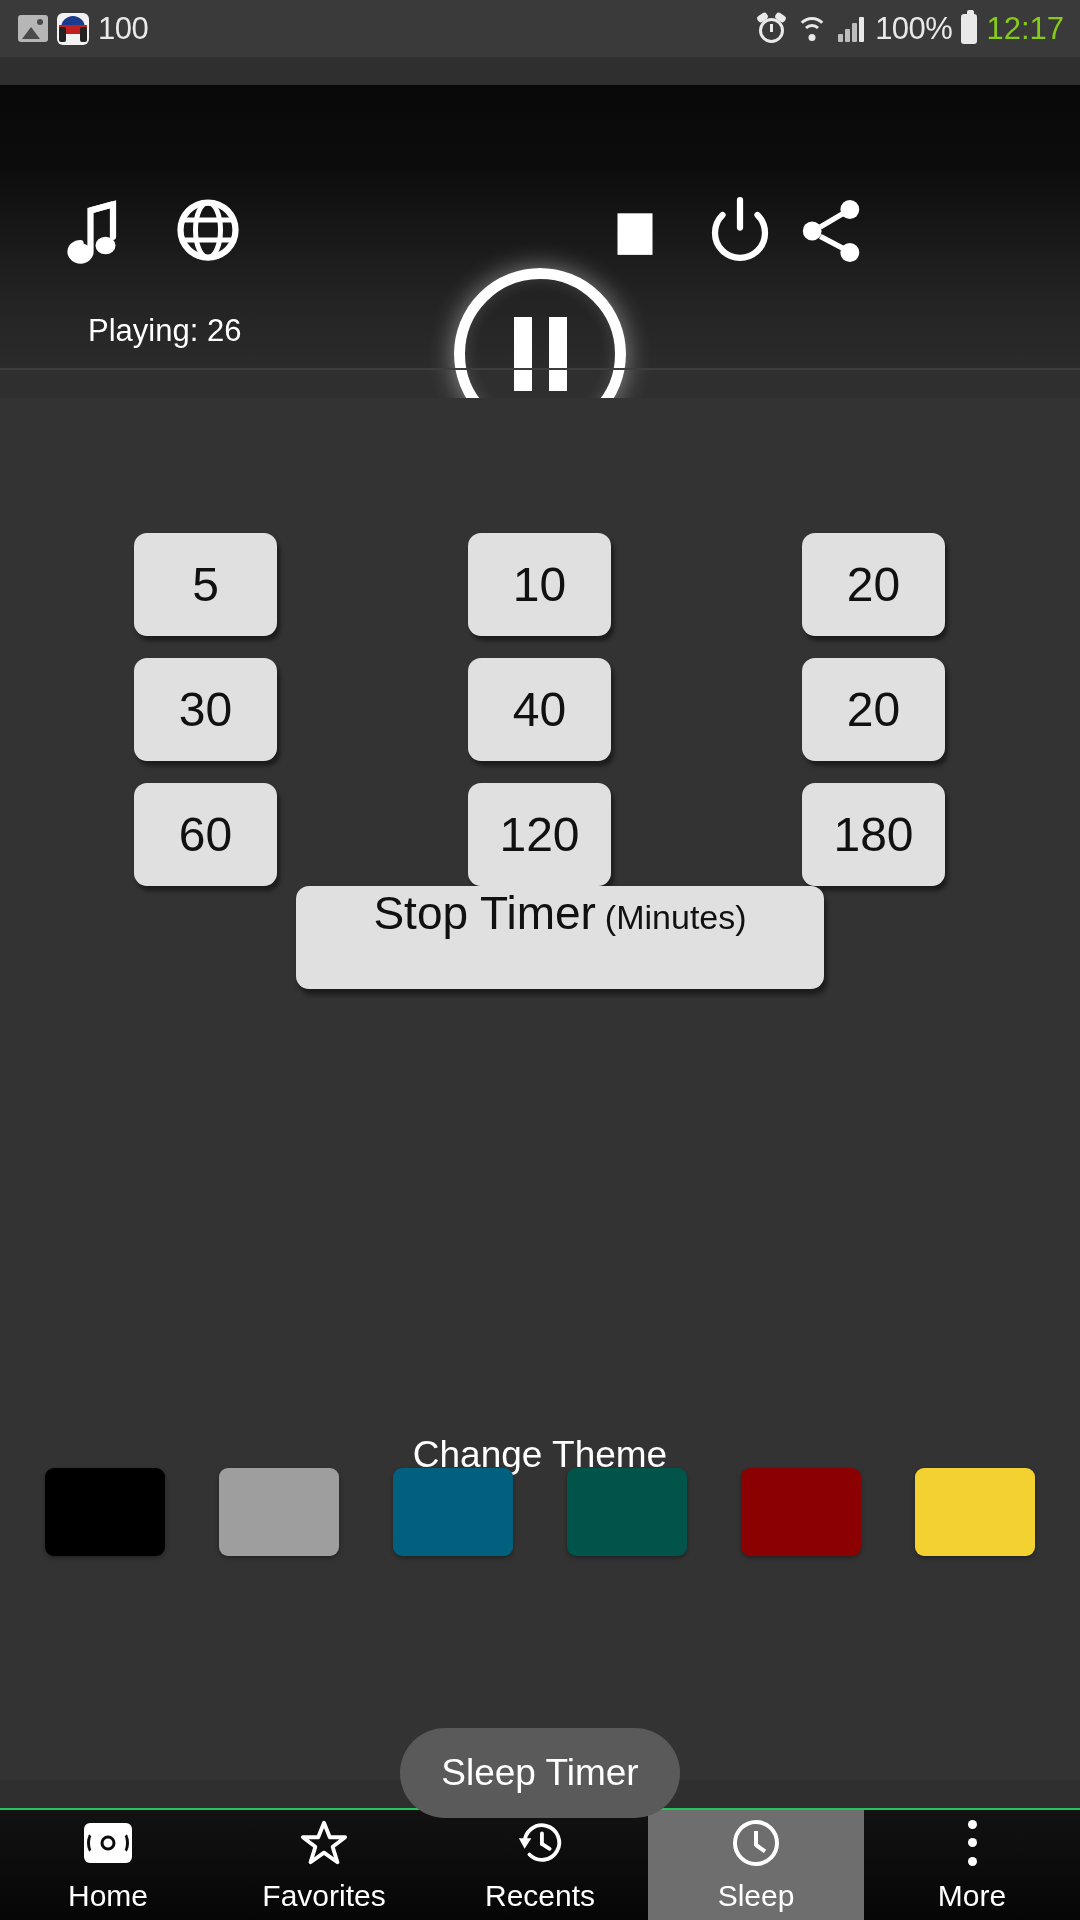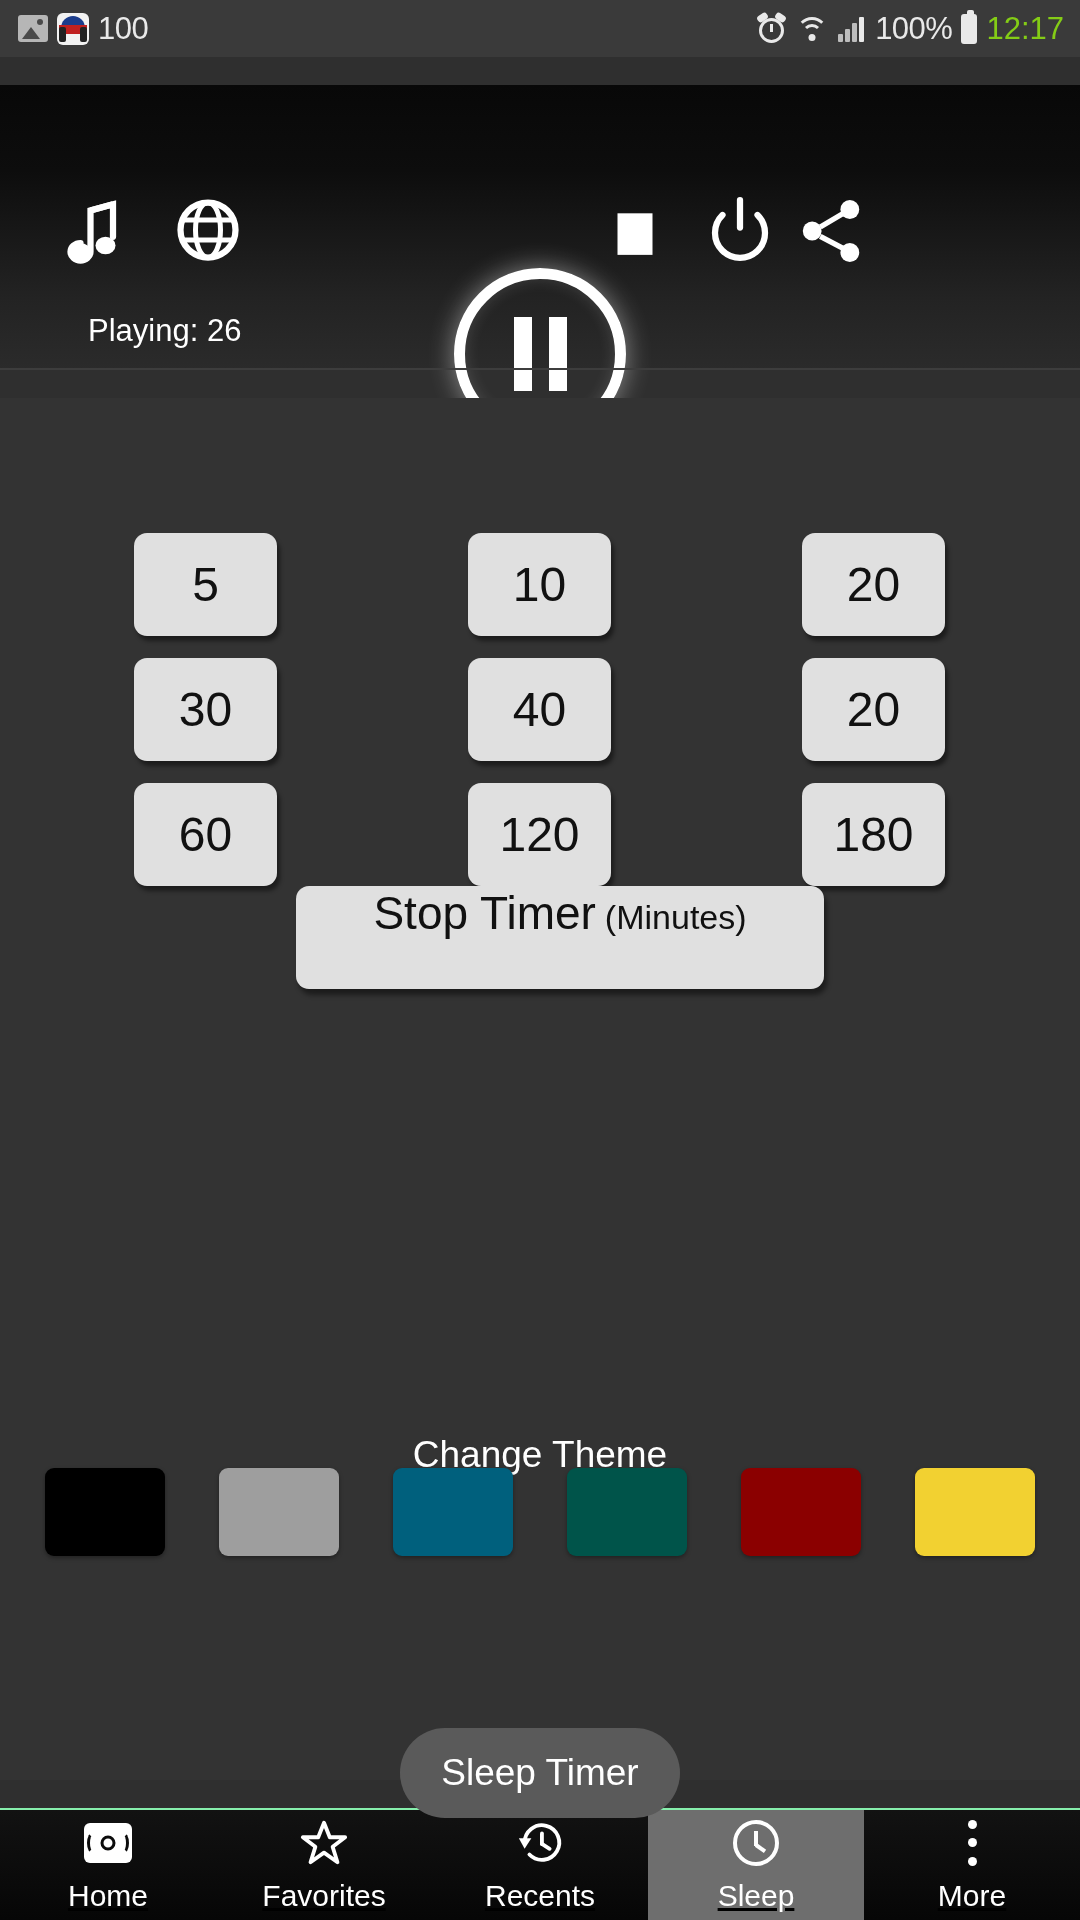--- a/index.html
+++ b/index.html
@@ -162,22 +162,21 @@
     position:absolute; top:1330px; left:50%; transform:translateX(-50%);
     width:280px; height:90px; border-radius:45px;
     background:#5a5a5a; color:#ffffff; border:none;
     font-size:37px; display:flex; align-items:center; justify-content:center;
     font-family:"Liberation Sans", sans-serif;
   }
 
   
   .bottomnav {
     flex:0 0 112px; display:flex; background:#fde047;
-    border-top:2px solid #86efac;
-    text-decoration:underline;
+    border-top:2px solid #22c55e;
   }
   .navitem {
     flex:1; display:flex; flex-direction:column; align-items:center;
     justify-content:center; gap:11px; color:#ffffff;
     background:linear-gradient(180deg,#121212,#060606);
   }
   .navitem.active { background:#6e6e6e; }
   .navlabel { font-size:30px; color:#ffffff; }
   .navicon { width:50px; height:50px; position:relative; }
 

